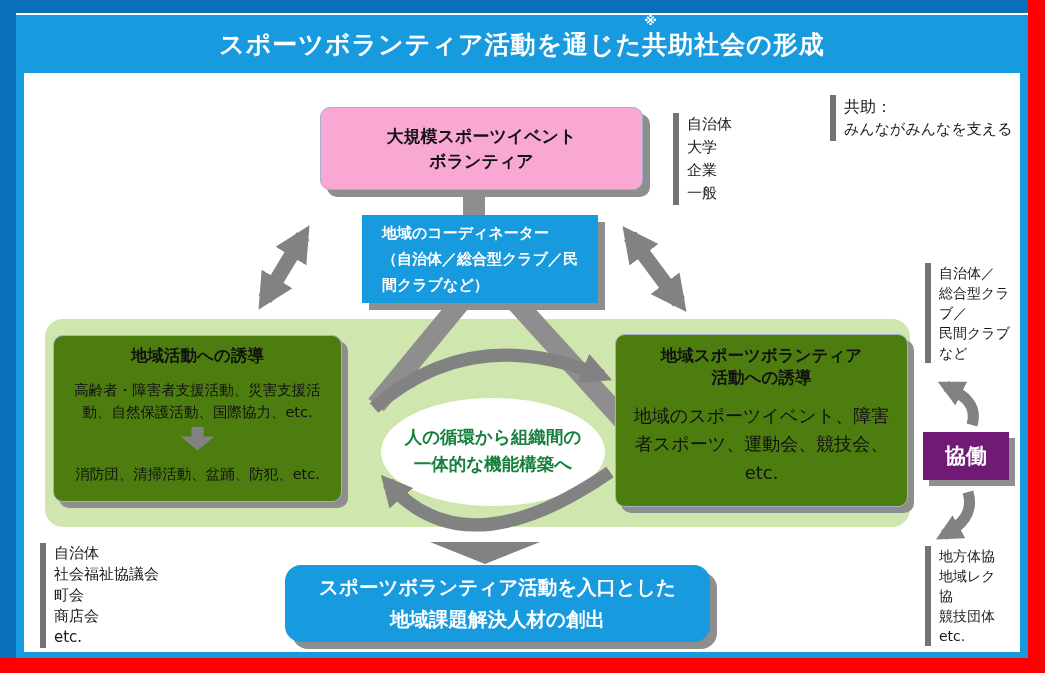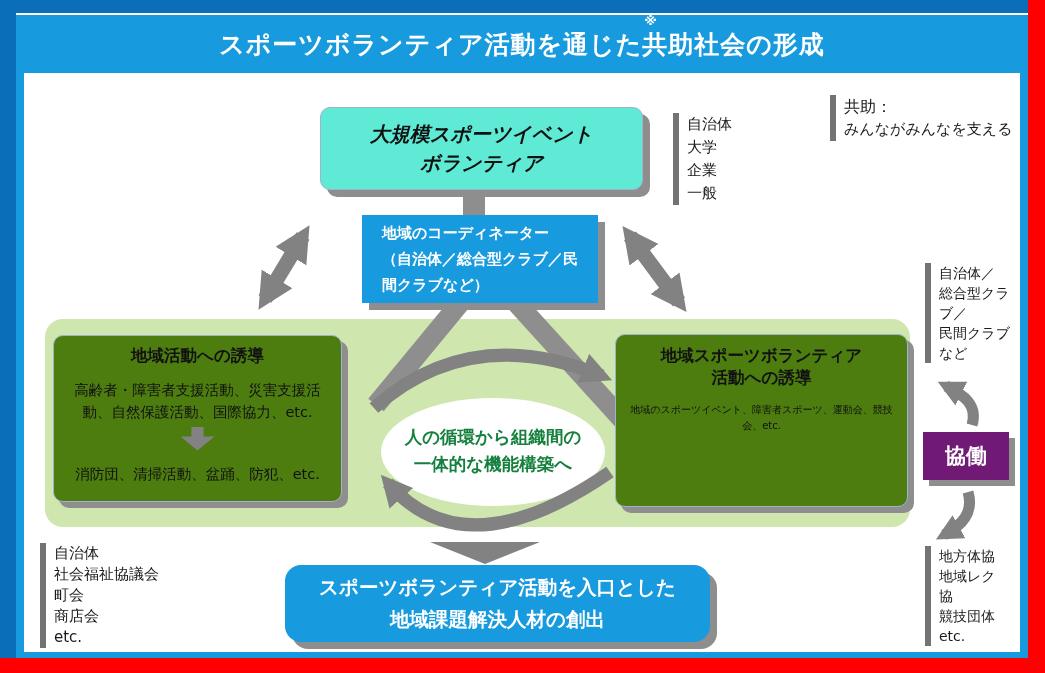--- a/index.html
+++ b/index.html
@@ -13,23 +13,23 @@
   .t-marked{position:relative;display:inline-block;}
   .t-marker{position:absolute;top:-15px;left:2px;font-size:13px;font-weight:700;color:#ffffff;}
   .content{position:absolute;left:8px;top:58px;width:996px;height:579px;background:#ffffff;}
 
   
   .abs{position:absolute;box-sizing:border-box;}
   .prelines{white-space:pre-line;}
   .bluebar{border-left:6px solid #737373;padding-left:8px;color:#1a1a1a;}
 
   
-  .event-box{left:296px;top:34px;width:323px;height:83px;background:#5eead4;border:1px solid #9db3d0;border-radius:10px;
+  .event-box{left:296px;top:34px;width:323px;height:83px;background:#f9a8d4;border:1px solid #9db3d0;border-radius:10px;
              box-shadow:7px 7px 0 #8e8e8e;display:flex;align-items:center;justify-content:center;text-align:center;
-             font-weight:700;font-size:20px;color:#111;line-height:1.45;z-index:2;font-style:italic;}
+             font-weight:700;font-size:17px;color:#111;line-height:1.45;z-index:2;}
   
   .stakeholders{left:649px;top:40px;font-size:15px;line-height:23px;z-index:2;}
   
   .kyojo-note{left:806px;top:22px;font-size:15px;line-height:23px;z-index:2;}
   .kyojo-note .hd{font-size:16px;}
 
   
   .coordinator-box{left:338px;top:142px;width:236px;height:88px;background:#189ade;box-shadow:7px 7px 0 #8e8e8e;
                    display:flex;align-items:center;justify-content:center;text-align:left;color:#ffffff;
                    font-weight:700;font-size:15px;line-height:1.75;z-index:2;}
@@ -40,21 +40,21 @@
   
   .info-box{background:#4d7c0f;border:1px solid #9db3d0;border-radius:10px;box-shadow:6px 6px 0 #8e8e8e;z-index:2;
             color:#111;text-align:center;}
   .left-box{left:29px;top:262px;width:289px;height:167px;padding:9px 10px 0 10px;}
   .left-box .bx-title{font-weight:700;font-size:16.5px;margin-bottom:8px;}
   .left-box .bx-body{font-size:14.5px;line-height:1.5;margin-top:13px;}
   .block-arrow-down{width:34px;height:24px;background:#828282;margin:3px auto 3px auto;
             clip-path:polygon(32% 0,68% 0,68% 42%,100% 42%,50% 100%,0 42%,32% 42%);}
   .right-box{left:591px;top:261px;width:293px;height:173px;padding:10px 12px 0 12px;}
   .right-box .bx-title{font-weight:700;font-size:16.5px;line-height:1.35;margin-bottom:12px;}
-  .right-box .bx-body{font-size:10px;line-height:1.6;}
+  .right-box .bx-body{font-size:18px;line-height:1.6;}
 
   
   .cycle-caption{left:349px;top:351px;width:240px;text-align:center;font-weight:700;font-size:17.5px;line-height:27px;
                  color:#15803d;z-index:2;}
 
   
   .club-list{left:901px;top:190px;width:92px;font-size:14px;line-height:20px;z-index:2;}
   .kyodo-box{left:899px;top:359px;width:86px;height:48px;background:#701a75;box-shadow:6px 6px 0 #8e8e8e;
              display:flex;align-items:center;justify-content:center;color:#fff;font-weight:700;font-size:21px;z-index:2;}
   .sports-orgs{left:901px;top:473px;width:92px;font-size:14px;line-height:20px;z-index:2;}

